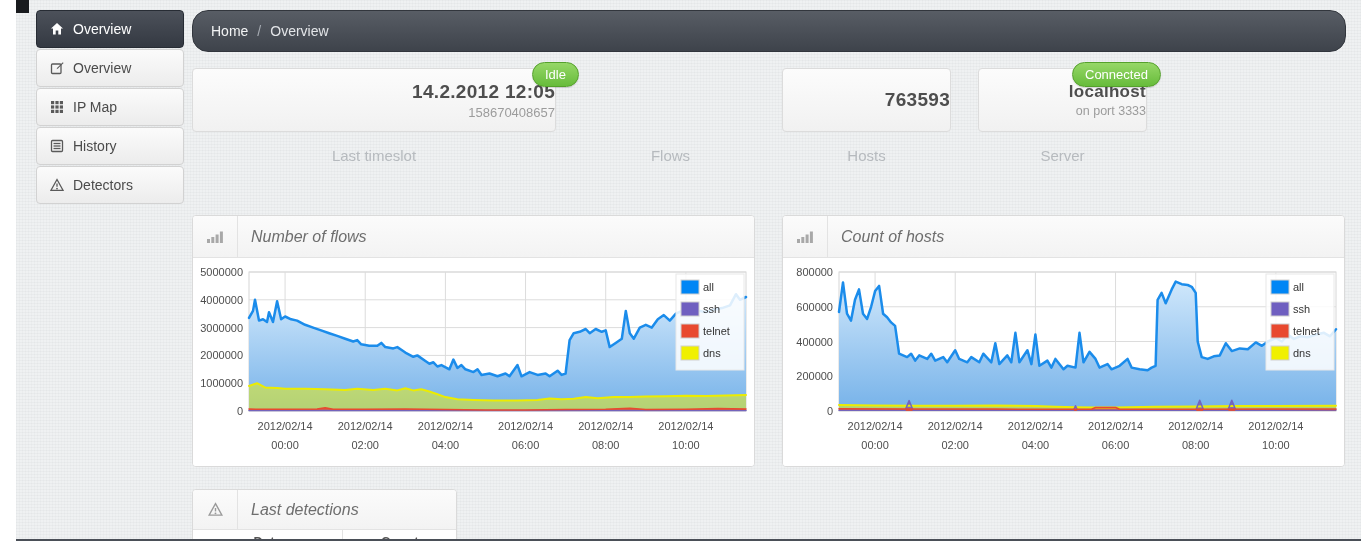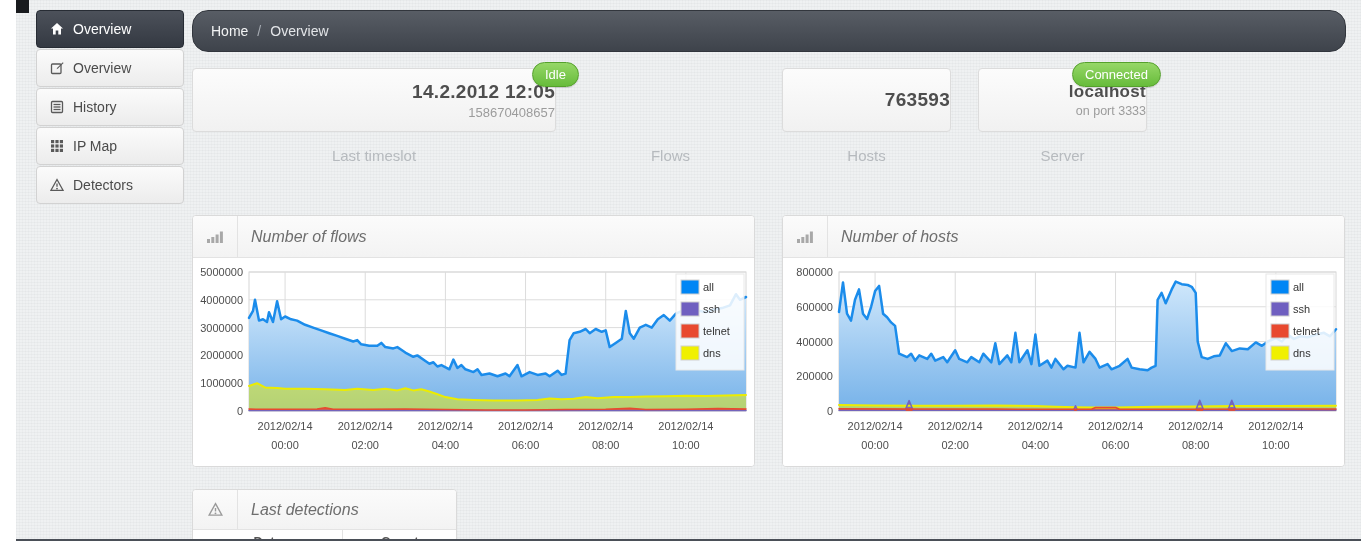--- a/index.html
+++ b/index.html
@@ -87,42 +87,42 @@
     </div>
     <div class="side-item">
       <svg viewBox="0 0 14 14" width="14" height="14">
           <rect class="ic" x="1.5" y="3" width="9.5" height="9.5" rx="1"></rect>
           <path class="icf" d="M12.8 1.2 L13.6 2 L8 7.6 L6.6 8.2 L7.2 6.8 Z"></path>
         </svg>
       <span>Overview</span>
     </div>
     <div class="side-item">
       <svg viewBox="0 0 14 14" width="14" height="14">
-          <rect class="ic" x="1.5" y="1.5" width="11" height="11" rx="1"></rect>
-          <line class="ic" x1="3.5" y1="4.5" x2="10.5" y2="4.5"></line>
-          <line class="ic" x1="3.5" y1="7" x2="10.5" y2="7"></line>
-          <line class="ic" x1="3.5" y1="9.5" x2="10.5" y2="9.5"></line>
-        </svg>
-      <span>History</span>
-    </div>
-    <div class="side-item">
-      <svg viewBox="0 0 14 14" width="14" height="14">
           <g class="icf">
             <rect x="1" y="1" width="3.2" height="3.2"></rect>
             <rect x="5.4" y="1" width="3.2" height="3.2"></rect>
             <rect x="9.8" y="1" width="3.2" height="3.2"></rect>
             <rect x="1" y="5.4" width="3.2" height="3.2"></rect>
             <rect x="5.4" y="5.4" width="3.2" height="3.2"></rect>
             <rect x="9.8" y="5.4" width="3.2" height="3.2"></rect>
             <rect x="1" y="9.8" width="3.2" height="3.2"></rect>
             <rect x="5.4" y="9.8" width="3.2" height="3.2"></rect>
             <rect x="9.8" y="9.8" width="3.2" height="3.2"></rect>
           </g>
         </svg>
       <span>IP Map</span>
+    </div>
+    <div class="side-item">
+      <svg viewBox="0 0 14 14" width="14" height="14">
+          <rect class="ic" x="1.5" y="1.5" width="11" height="11" rx="1"></rect>
+          <line class="ic" x1="3.5" y1="4.5" x2="10.5" y2="4.5"></line>
+          <line class="ic" x1="3.5" y1="7" x2="10.5" y2="7"></line>
+          <line class="ic" x1="3.5" y1="9.5" x2="10.5" y2="9.5"></line>
+        </svg>
+      <span>History</span>
     </div>
     <div class="side-item">
       <svg viewBox="0 0 14 14" width="14" height="14">
           <path class="ic" d="M7 1.5 L13 12.3 H1 Z"></path>
           <line class="ic" x1="7" y1="5.5" x2="7" y2="8.8"></line>
           <circle class="icf" cx="7" cy="10.6" r="0.9"></circle>
         </svg>
       <span>Detectors</span>
     </div>
   </div>
@@ -236,21 +236,21 @@
       <div class="panel-icon">
         <svg viewBox="0 0 16 12" width="16" height="12">
             <g fill="#a8a8a8">
               <rect x="0" y="8" width="3" height="4"></rect>
               <rect x="4.3" y="6" width="3" height="6"></rect>
               <rect x="8.6" y="3.5" width="3" height="8.5"></rect>
               <rect x="12.9" y="0.5" width="3" height="11.5"></rect>
             </g>
           </svg>
       </div>
-      <div class="panel-title">Number of hosts</div>
+      <div class="panel-title">Count of hosts</div>
     </div>
     <div class="panel-body"><svg width="561" height="206">
           <defs>
             <linearGradient id="bluefill1" x1="0" y1="0" x2="0" y2="1">
               <stop offset="0%" stop-color="#cfe7fb"></stop>
               <stop offset="100%" stop-color="#76b2e9"></stop>
             </linearGradient>
             <clipPath id="clip1">
               <rect x="56" y="14" width="497" height="139"></rect>
             </clipPath>

